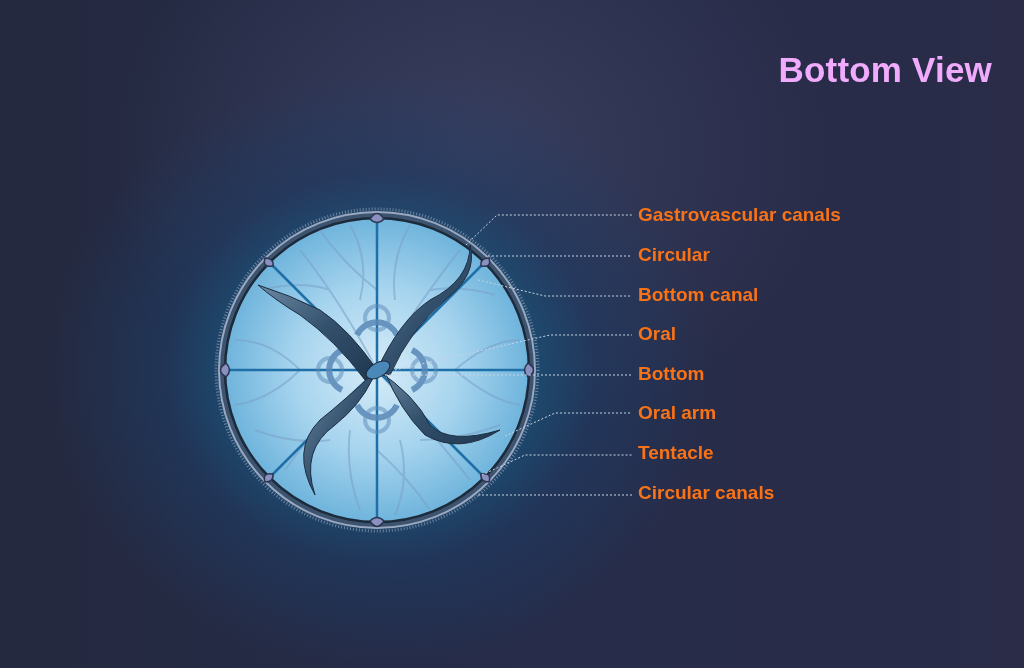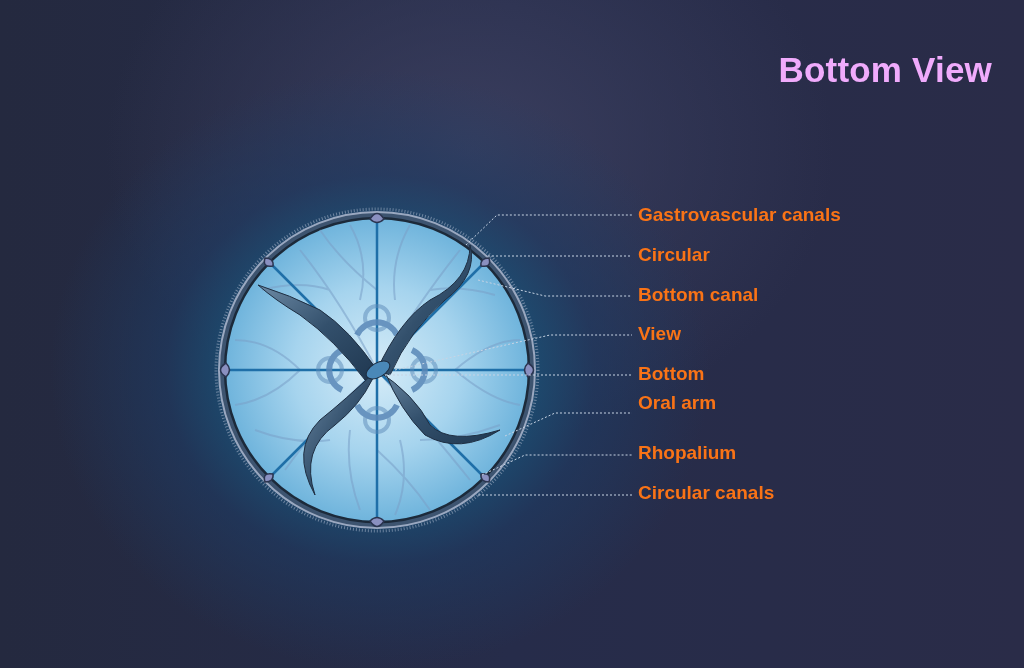--- a/index.html
+++ b/index.html
@@ -113,18 +113,18 @@
     <polyline points="505,436 555,413 632,413"></polyline>
     <polyline points="482,475 525,455 632,455"></polyline>
     <line x1="478" y1="495" x2="632" y2="495"></line>
   </g>
 </svg>
 
 <div>
   <div class="label" style="top:204px">Gastrovascular canals</div>
   <div class="label" style="top:244px">Circular</div>
   <div class="label" style="top:284px">Bottom canal</div>
-  <div class="label" style="top:323px">View</div>
+  <div class="label" style="top:323px">Oral</div>
   <div class="label" style="top:363px">Bottom</div>
-  <div class="label" style="top:392px">Oral arm</div>
-  <div class="label" style="top:442px">Rhopalium</div>
+  <div class="label" style="top:402px">Oral arm</div>
+  <div class="label" style="top:442px">Tentacle</div>
   <div class="label" style="top:482px">Circular canals</div>
 </div>
 
 </body></html>

